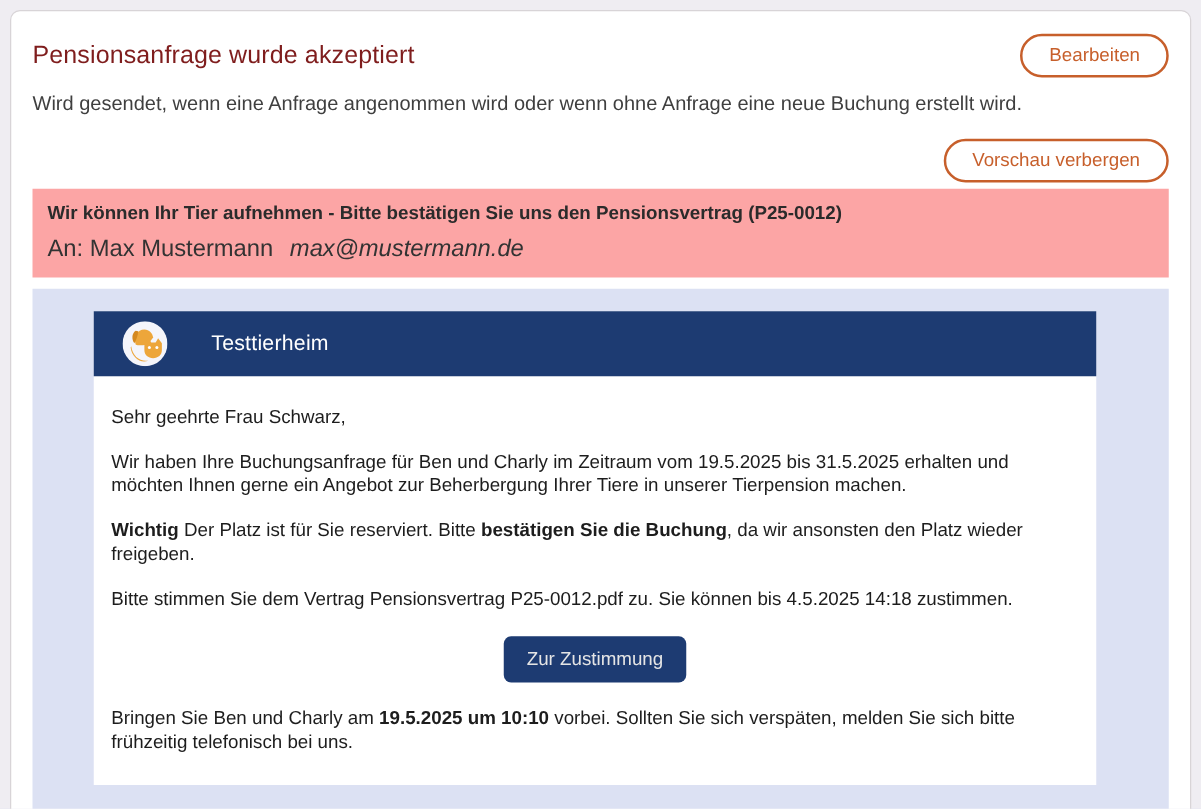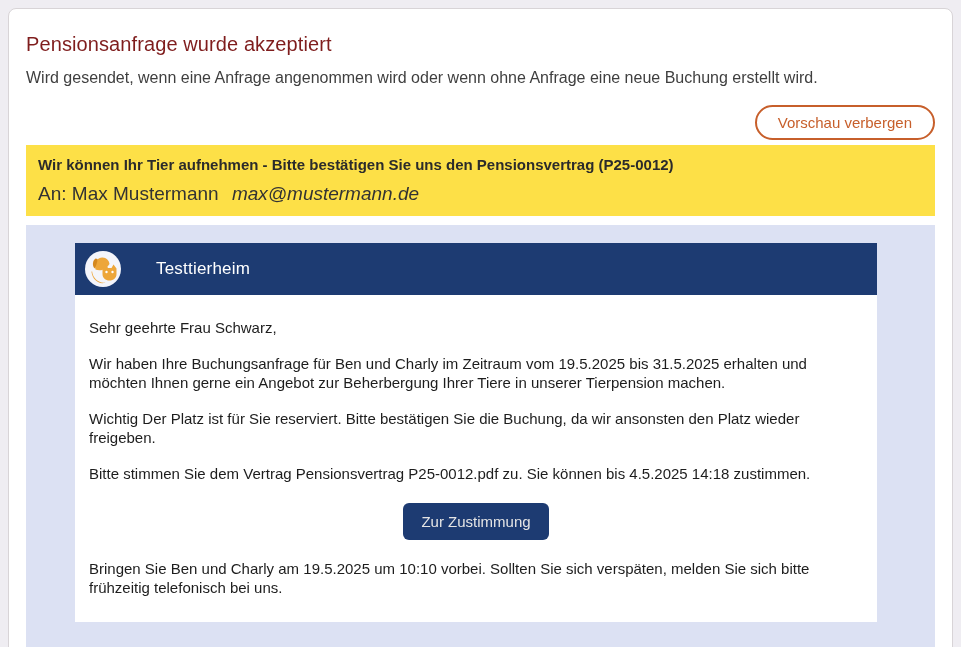--- a/index.html
+++ b/index.html
@@ -30,63 +30,64 @@
     font-family:"Liberation Sans", sans-serif;
     font-size:15px;
     padding:7px 21px;
     cursor:pointer;
     white-space:nowrap;
   }
   .desc { margin-top:12px; font-size:16px; color:#3f3f3f; line-height:19px; }
   .toggle-row { display:flex; justify-content:flex-end; margin-top:18px; }
   .subject-band {
     margin-top:5px;
-    background:#fde047;
+    background:#fca5a5;
     padding:10px 12px 11px;
   }
   .subject { font-size:15px; font-weight:700; color:#2b2b2b; line-height:19px; }
   .to-line { margin-top:9px; font-size:19px; color:#333333; }
   .to-email { font-style:italic; margin-left:8px; }
   .preview-area {
     margin-top:9px;
     background:#dce1f3;
     padding:18px 49px 60px;
   }
   .email { width:802px; background:#ffffff; }
   .email-header {
     background:#1d3b72;
     height:52px;
     display:flex; align-items:center;
-    padding-left:10px;
+    padding-left:23px;
   }
   .logo { width:36px; height:36px; display:inline-block; flex:0 0 36px; }
   .brand { color:#ffffff; font-size:17px; margin-left:35px; letter-spacing:0.2px; }
   .email-body {
     padding:23px 14px 8px;
     font-size:15px; line-height:19px; color:#1d1d1d;
   }
   .email-p { margin:0 0 17px; }
-  .email-p .b { font-weight:400; }
+  .email-p .b { font-weight:700; }
   .cta-row { text-align:center; margin:20px 0 19px; }
   .cta {
     background:#1d3b72; color:#e5e5e5;
     border:none; border-radius:6px;
     font-family:"Liberation Sans", sans-serif;
     font-size:15px;
     padding:10px 18px;
     cursor:pointer;
   }
 </style>
 </head>
 <body>
 
 <div class="card">
 
   <div class="head-row">
     <h1 class="page-title">Pensionsanfrage wurde akzeptiert</h1>
+    <button class="pill">Bearbeiten</button>
   </div>
 
   <p class="desc">Wird gesendet, wenn eine Anfrage angenommen wird oder wenn ohne Anfrage eine neue Buchung erstellt wird.</p>
 
   <div class="toggle-row">
     <button class="pill">Vorschau verbergen</button>
   </div>
 
   <div class="subject-band">
     <div class="subject">Wir können Ihr Tier aufnehmen - Bitte bestätigen Sie uns den Pensionsvertrag (P25-0012)</div>

